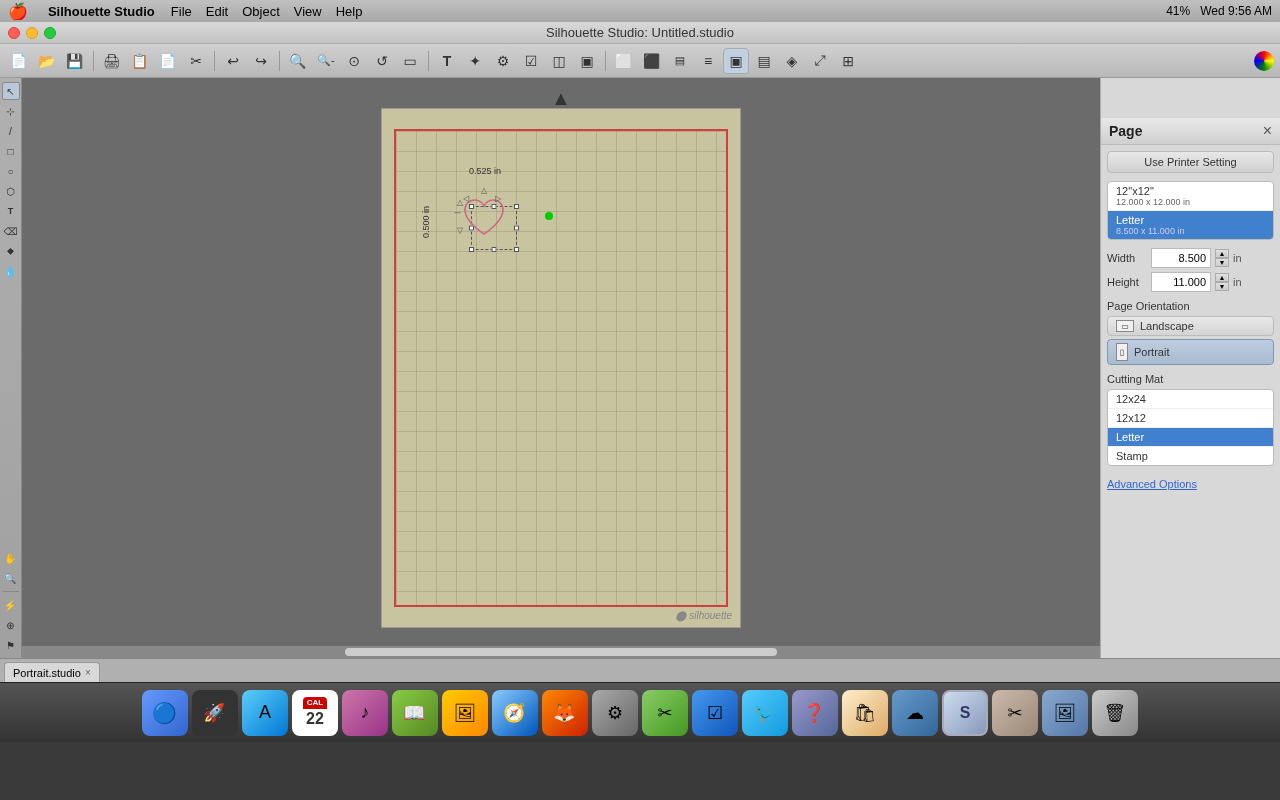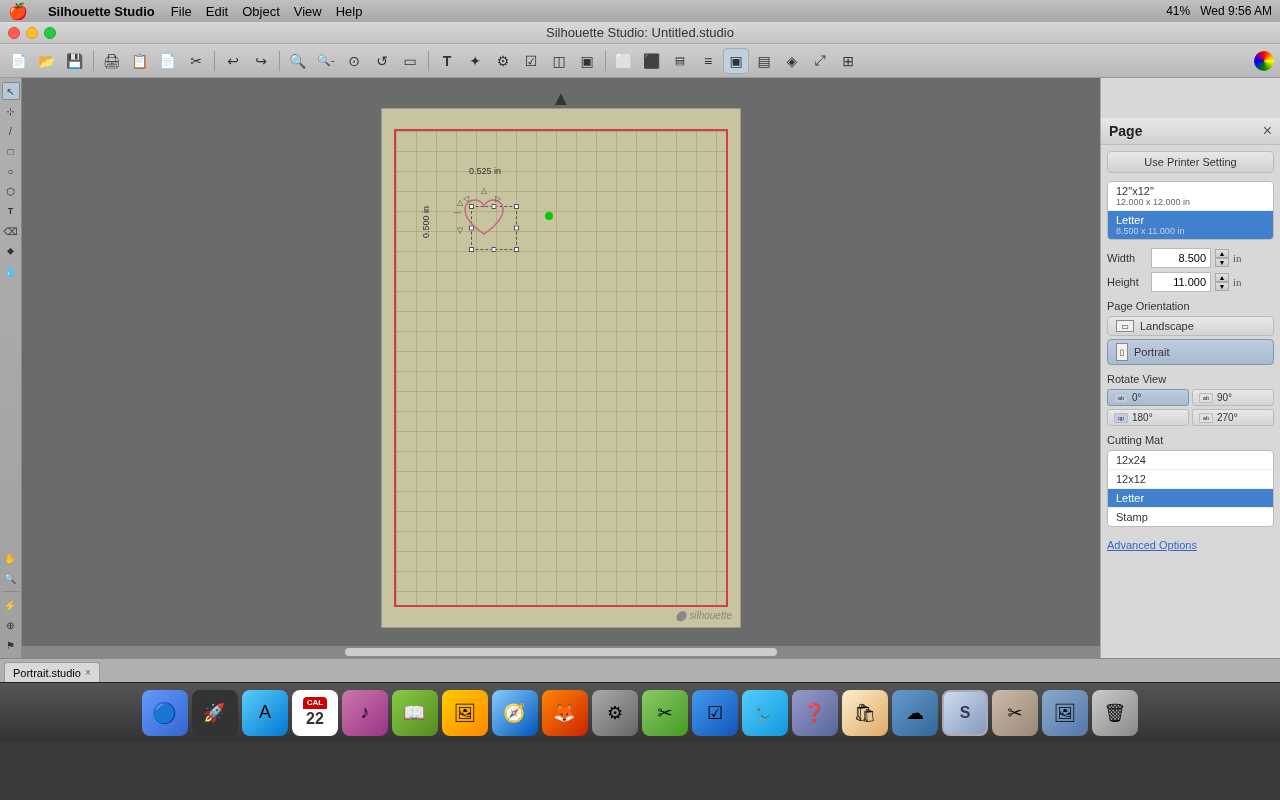--- a/index.html
+++ b/index.html
@@ -291,21 +291,21 @@
     }
     .stepper-btn {
       width: 14px; height: 9px;
       background: linear-gradient(to bottom, #e0e0e0, #ccc);
       border: 1px solid #aaa;
       font-size: 7px;
       display: flex; align-items: center; justify-content: center;
       cursor: pointer;
       line-height: 1;
     }
-    .dim-unit { font-size: 11px; color: #555; font-family: Liberation Serif, serif; }
+    .dim-unit { font-size: 11px; color: #555; }
 
     
     .orientation-section { margin-bottom: 8px; }
     .section-label { font-size: 11px; color: #333; margin-bottom: 4px; font-weight: normal; }
     .orient-btn {
       display: flex;
       align-items: center;
       gap: 6px;
       padding: 3px 8px;
       background: linear-gradient(to bottom, #e8e8e8, #d4d4d4);
@@ -620,41 +620,20 @@
         <div class="orient-btn">
           <div class="orient-icon" style="width:18px;height:12px;">▭</div>
           <span>Landscape</span>
         </div>
         <div class="orient-btn active">
           <div class="orient-icon" style="width:12px;height:18px;">▯</div>
           <span>Portrait</span>
         </div>
       </div>
 
-      <div class="panel-section">
-        <div class="section-label">Rotate View</div>
-        <div class="rotate-grid">
-          <div class="rotate-btn active">
-            <div class="rot-icon" style="background:#c0cce0;">ab</div>
-            <span>0°</span>
-          </div>
-          <div class="rotate-btn">
-            <div class="rot-icon">ab</div>
-            <span>90°</span>
-          </div>
-          <div class="rotate-btn">
-            <div class="rot-icon" style="background:#c0cce0;">qp</div>
-            <span>180°</span>
-          </div>
-          <div class="rotate-btn">
-            <div class="rot-icon">ab</div>
-            <span>270°</span>
-          </div>
-        </div>
-      </div>
 
 
       <div class="panel-section">
         <div class="section-label">Cutting Mat</div>
         <div class="cutting-mat-list">
           <div class="cm-item">12x24</div>
           <div class="cm-item">12x12</div>
           <div class="cm-item selected">Letter</div>
           <div class="cm-item">Stamp</div>
         </div>

